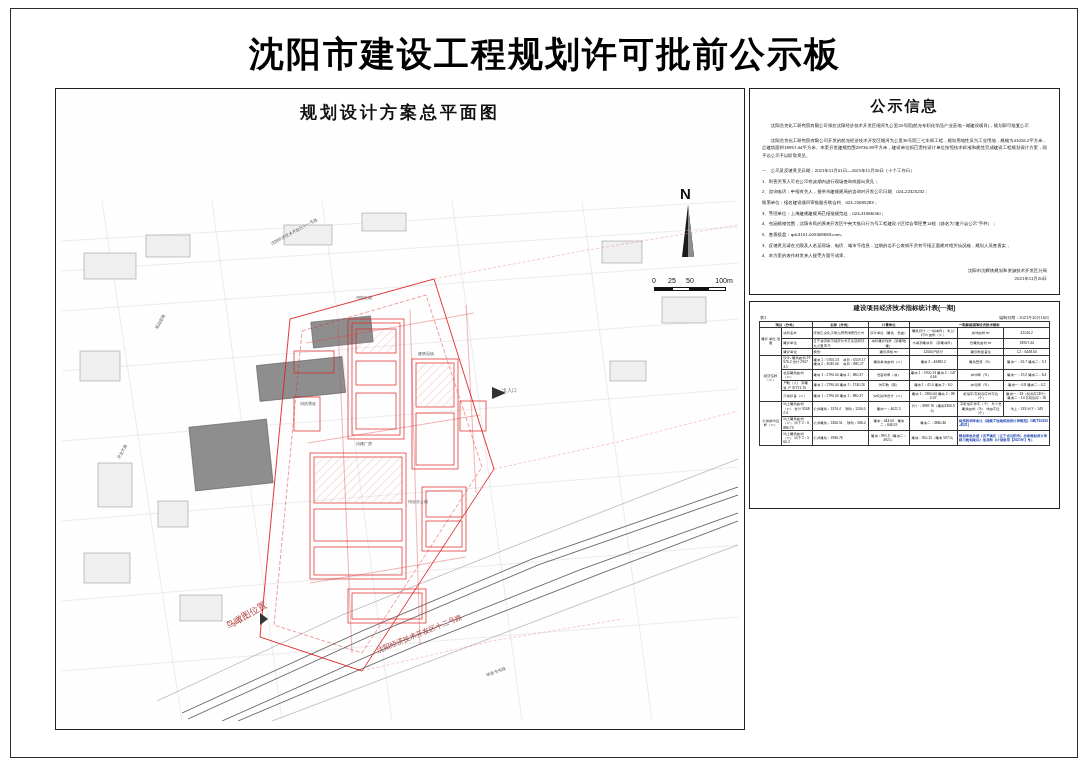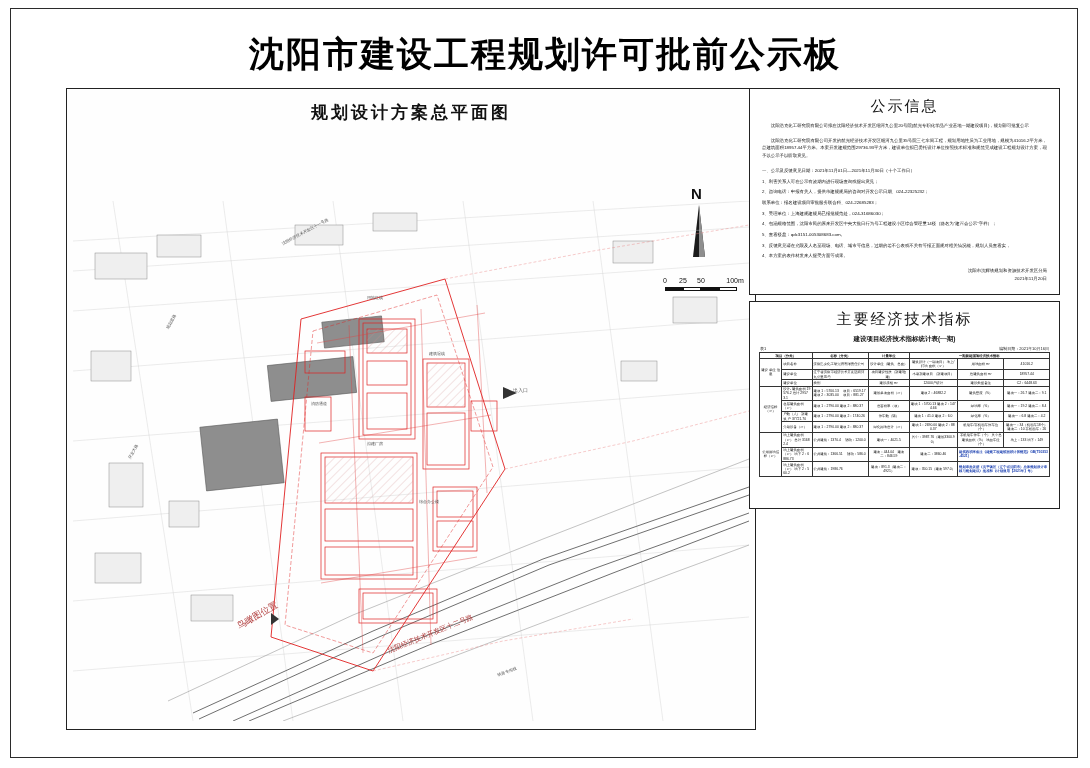--- a/index.html
+++ b/index.html
@@ -40,21 +40,21 @@
     font-size: 35px;
     font-weight: bold;
     letter-spacing: 2px;
     color: #000000;
     white-space: nowrap;
   }
 
   
   .plan-panel {
     position: absolute;
-    left: 66px;
+    left: 55px;
     top: 88px;
     width: 690px;
     height: 642px;
     border: 1px solid #222;
     box-sizing: border-box;
     background: #fefefe;
     overflow: hidden;
   }
   .plan-title {
     position: absolute;
@@ -152,21 +152,21 @@
   .r-panel {
     border: 1px solid #222;
     box-sizing: border-box;
     background: #fff;
     margin-bottom: 6px;
     position: relative;
   }
   .r-panel .r-title {
     text-align: center;
     font-size: 15px;
-    font-weight: normal;
+    font-weight: bold;
     letter-spacing: 2px;
     color: #111;
     padding: 8px 0 4px 0;
   }
   .notice-panel { height: 207px; }
   .notice-body {
     padding: 2px 12px 0 12px;
     font-size: 4.4px;
     line-height: 1.75;
     color: #111;
@@ -460,21 +460,20 @@
         <p>5、查看楼盘：qdc3151-005308683.com。</p>
         <p>3、反馈意见请在允限及人名至现场、电话、城市等信息，过期的若不公表或不关有等报正面规对相关情况能，规划人员查看实，</p>
         <p>4、本方案的表作材发来人提受方面等成果。</p>
         <div class="gap"></div>
         <p class="right">沈阳市沈辉铁规划和资源技术开发区分局</p>
         <p class="right">2021年11月20日</p>
       </div>
     </div>
 
     <div class="r-panel metrics-panel">
-      <div class="r-title">主要经济技术指标</div>
       <div class="metrics-sub">建设项目经济技术指标统计表(一期)</div>
       <div class="metrics-meta">
         <span>表1</span>
         <span>编制日期：2021年10月16日</span>
       </div>
 
       <table class="metrics">
         <colgroup>
           <col style="width:22px">
             <col style="width:30px">

